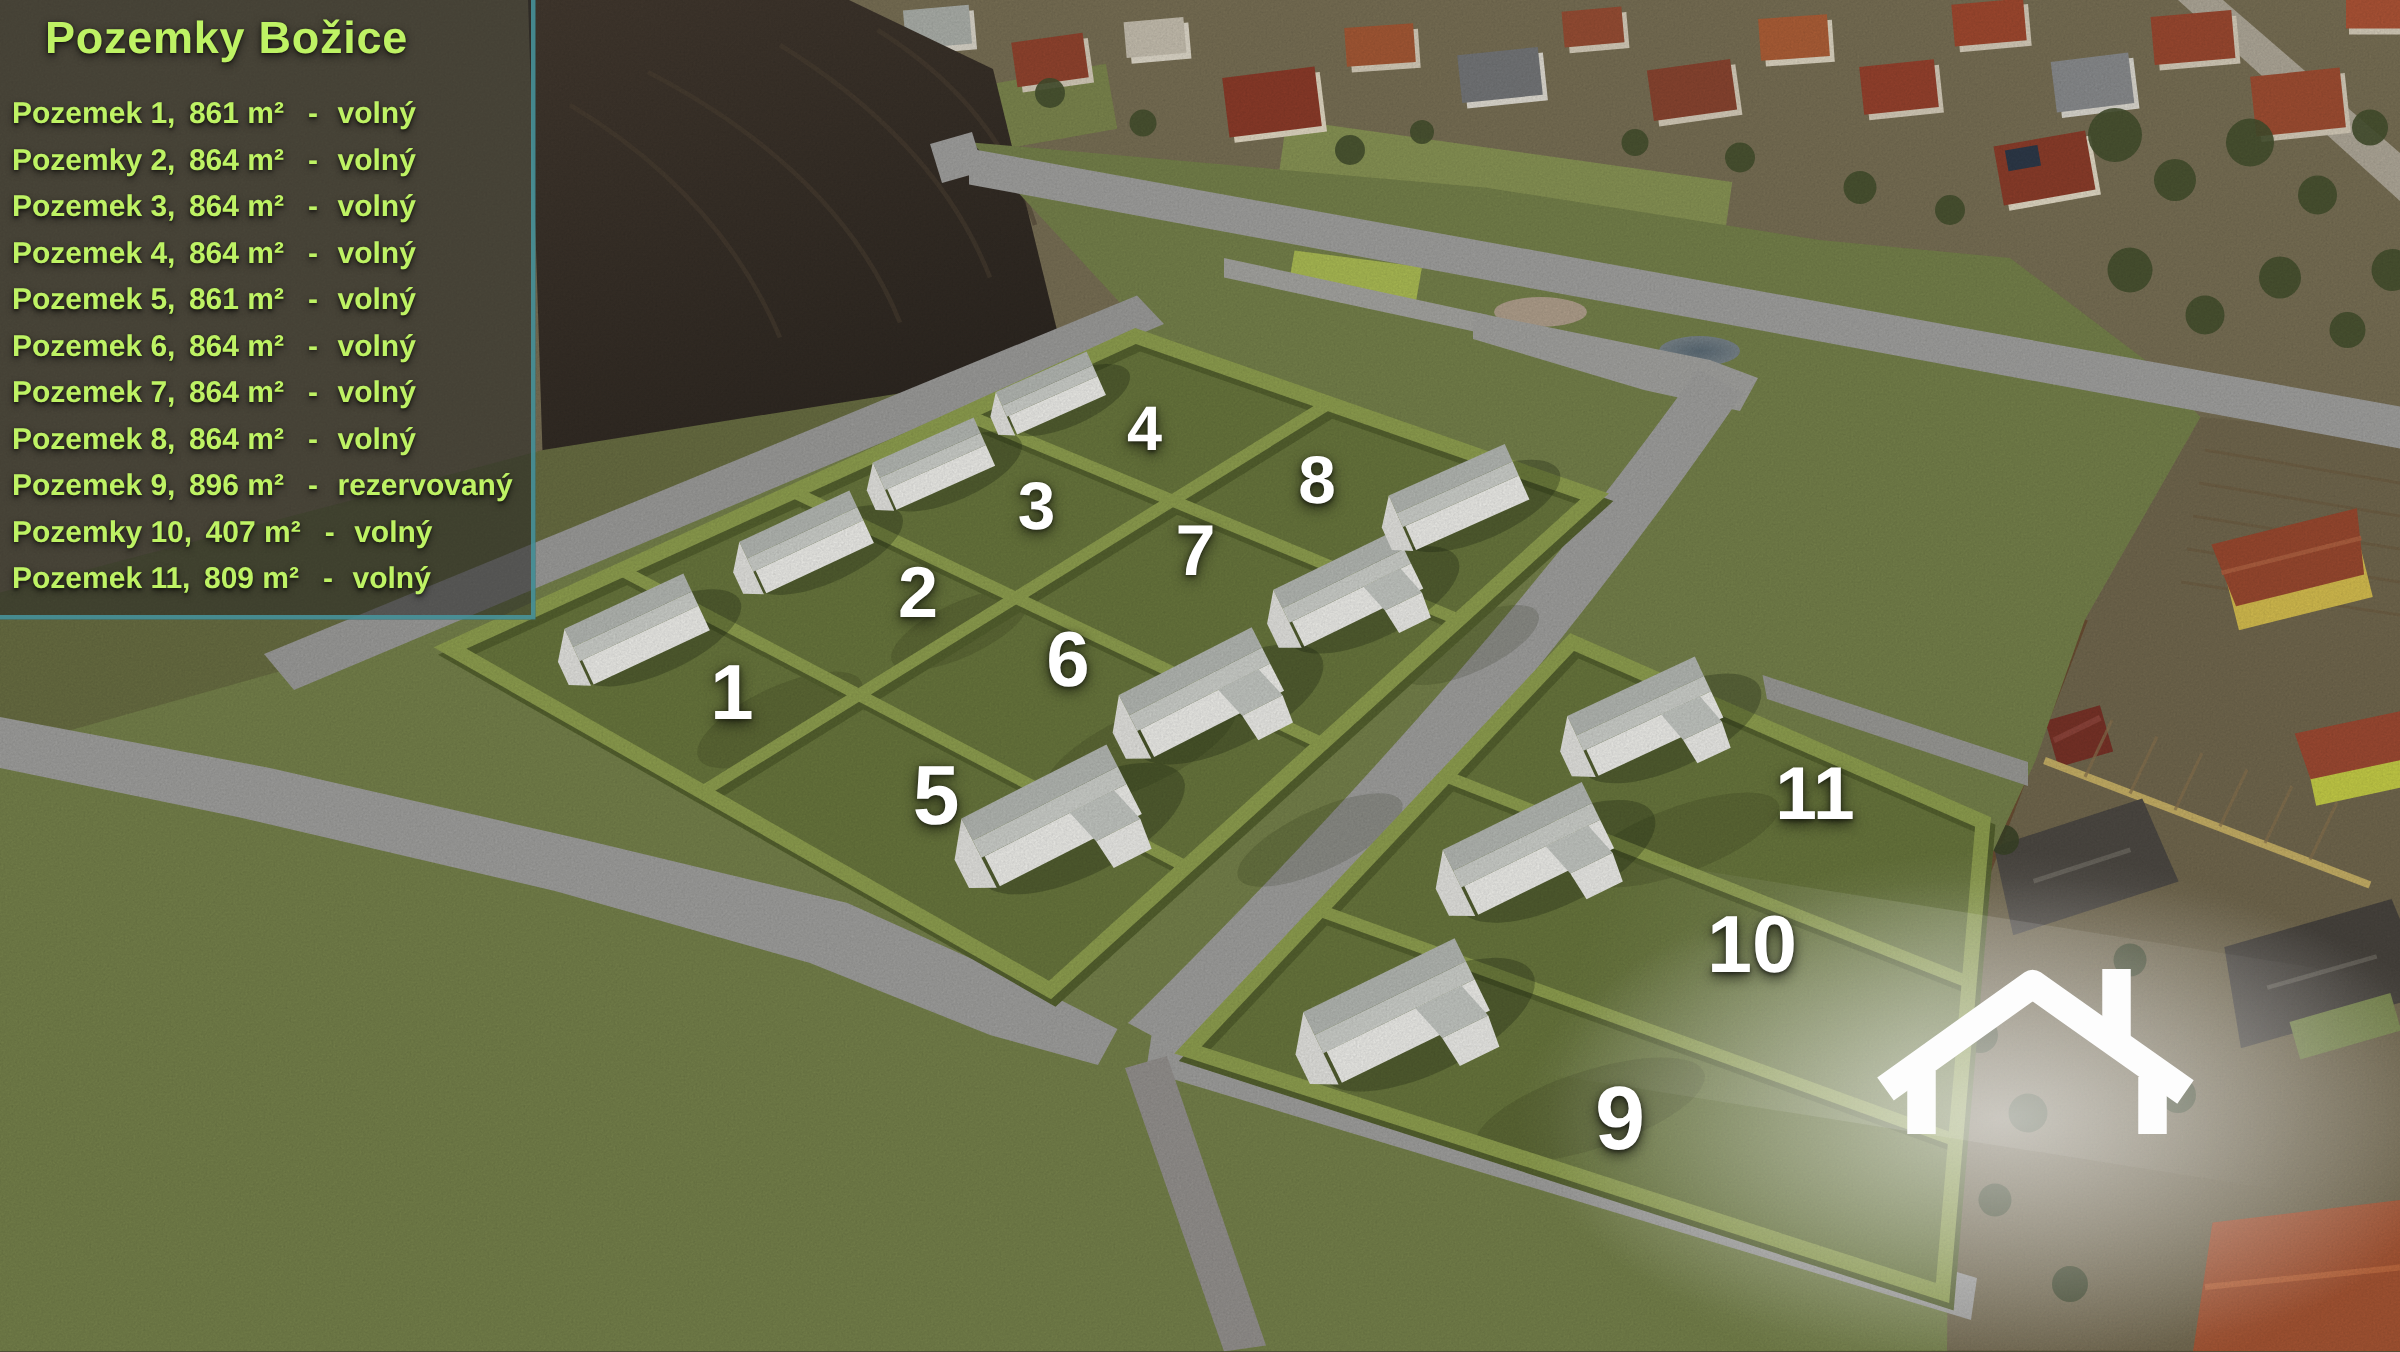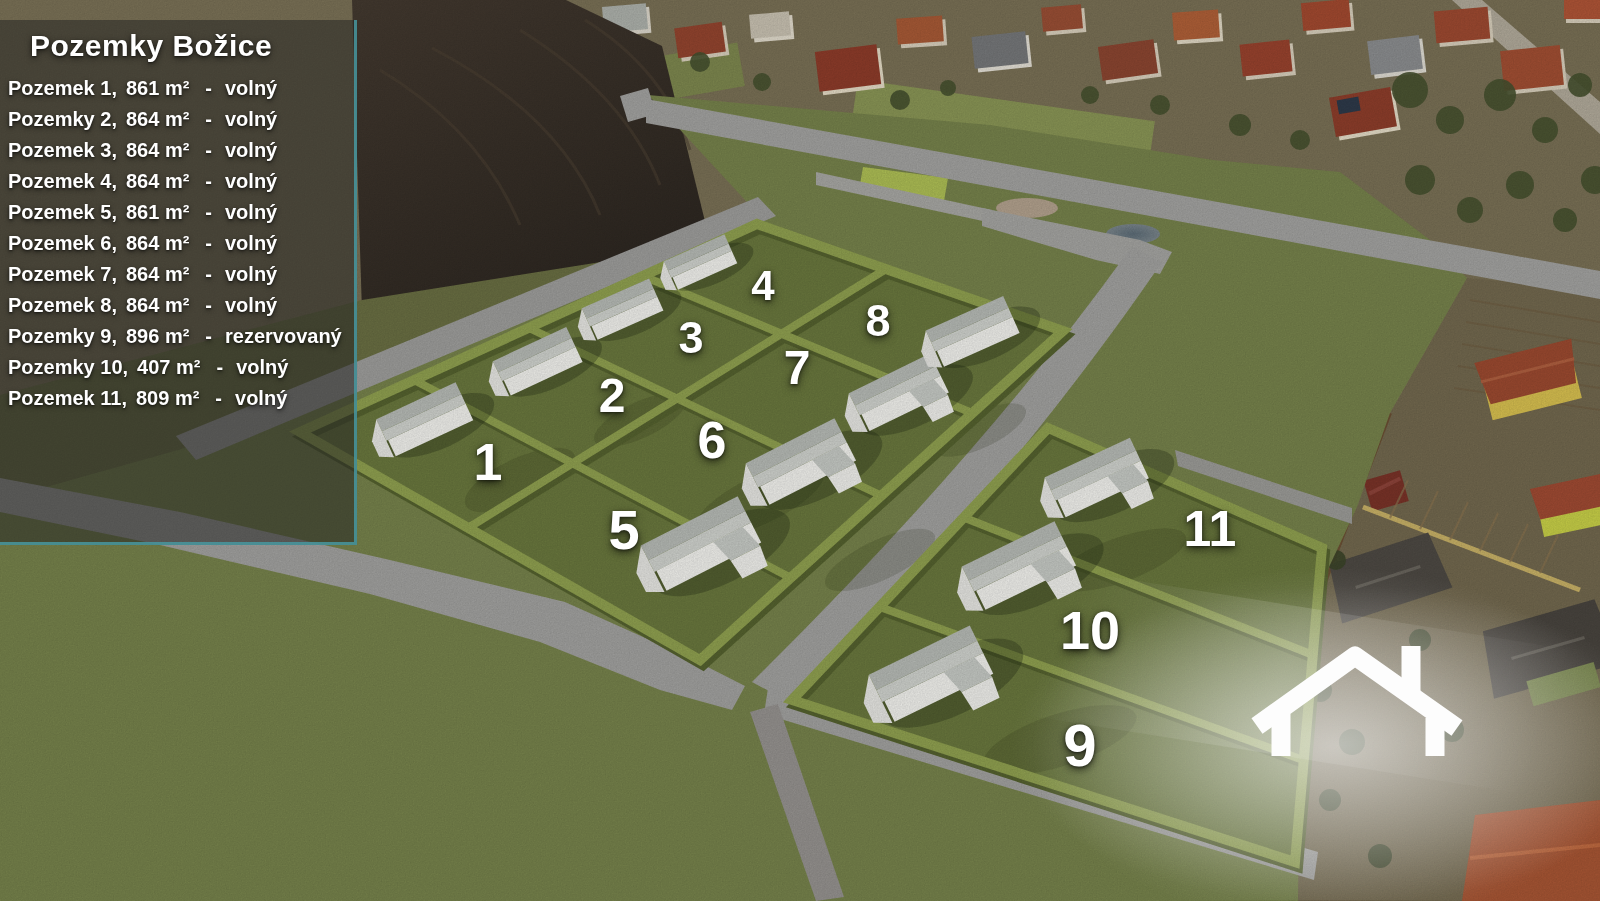--- a/index.html
+++ b/index.html
@@ -1,28 +1,28 @@
 <!DOCTYPE html>
 <html><head>
 <meta charset="utf-8">
 <style>
   html,body{margin:0;padding:0;background:#222;}
   #stage{position:relative;width:1600px;height:901px;overflow:hidden;
          font-family:"Liberation Sans",sans-serif;background:#6f7b44;}
   #scene{position:absolute;left:0;top:0;}
   
-  #legend{position:absolute;left:0;top:0;width:357px;height:525px;
+  #legend{position:absolute;left:0;top:0;width:357px;height:413px;
           background:rgba(38,39,37,0.55);
           border-right:3px solid rgba(72,152,160,0.85);
           border-bottom:3px solid rgba(72,152,160,0.85);
-          box-sizing:border-box;color:#ffffff;margin-top:20px;}
+          box-sizing:border-box;color:#bef264;}
   #legend .title{margin:9px 0 0 30px;font-size:30px;font-weight:bold;letter-spacing:.5px;
           text-shadow:0 2px 6px rgba(0,0,0,.65),0 1px 2px rgba(0,0,0,.5);}
   #legend .rows{margin-top:14px;padding-left:8px;}
-  #legend .row{display:flex;align-items:flex-start;height:31px;font-size:20px;font-weight:bold;
+  #legend .row{display:flex;align-items:flex-end;height:31px;font-size:20px;font-weight:bold;
           text-shadow:0 2px 5px rgba(0,0,0,.6),0 1px 2px rgba(0,0,0,.45);white-space:nowrap;}
   #legend .lbl{margin-right:9px;}
   #legend .area{margin-right:16px;}
   #legend .dash{margin-right:13px;}
   
   .n{position:absolute;transform:translate(-50%,-50%);color:#fff;font-weight:bold;
      text-shadow:0 3px 9px rgba(0,0,0,.65),0 1px 3px rgba(0,0,0,.55);line-height:1;}
   
   #glow{position:absolute;left:1020px;top:560px;width:600px;height:340px;
         background:radial-gradient(ellipse at 52% 55%, rgba(255,255,255,.38), rgba(255,255,255,0) 68%);}
@@ -340,21 +340,21 @@
 
 <div class="n" style="left:488px;top:462px;font-size:52px;">1</div>
 <div class="n" style="left:612px;top:396px;font-size:48px;">2</div>
 <div class="n" style="left:691px;top:337px;font-size:45px;">3</div>
 <div class="n" style="left:763px;top:286px;font-size:42px;">4</div>
 <div class="n" style="left:624px;top:530px;font-size:56px;">5</div>
 <div class="n" style="left:712px;top:440px;font-size:52px;">6</div>
 <div class="n" style="left:797px;top:368px;font-size:48px;">7</div>
 <div class="n" style="left:878px;top:320px;font-size:45px;">8</div>
 <div class="n" style="left:1080px;top:746px;font-size:60px;">9</div>
-<div class="n" style="left:1090px;top:630px;font-size:54px;">10</div>
+<div class="n" style="left:1168px;top:630px;font-size:54px;">10</div>
 <div class="n" style="left:1210px;top:529px;font-size:50px;text-align:right;">11</div>
 
 <div id="legend">
   <div class="title">Pozemky Božice</div>
   <div class="rows">
     <div class="row">
           <span class="lbl">Pozemek 1,</span>
           <span class="area">861 m²</span>
           <span class="dash">-</span>
           <span class="status">volný</span>
@@ -395,21 +395,21 @@
           <span class="dash">-</span>
           <span class="status">volný</span>
         </div>
     <div class="row">
           <span class="lbl">Pozemek 8,</span>
           <span class="area">864 m²</span>
           <span class="dash">-</span>
           <span class="status">volný</span>
         </div>
     <div class="row">
-          <span class="lbl">Pozemky 9,</span>
+          <span class="lbl">Pozemek 9,</span>
           <span class="area">896 m²</span>
           <span class="dash">-</span>
           <span class="status">rezervovaný</span>
         </div>
     <div class="row">
           <span class="lbl">Pozemky 10,</span>
           <span class="area">407 m²</span>
           <span class="dash">-</span>
           <span class="status">volný</span>
         </div>

